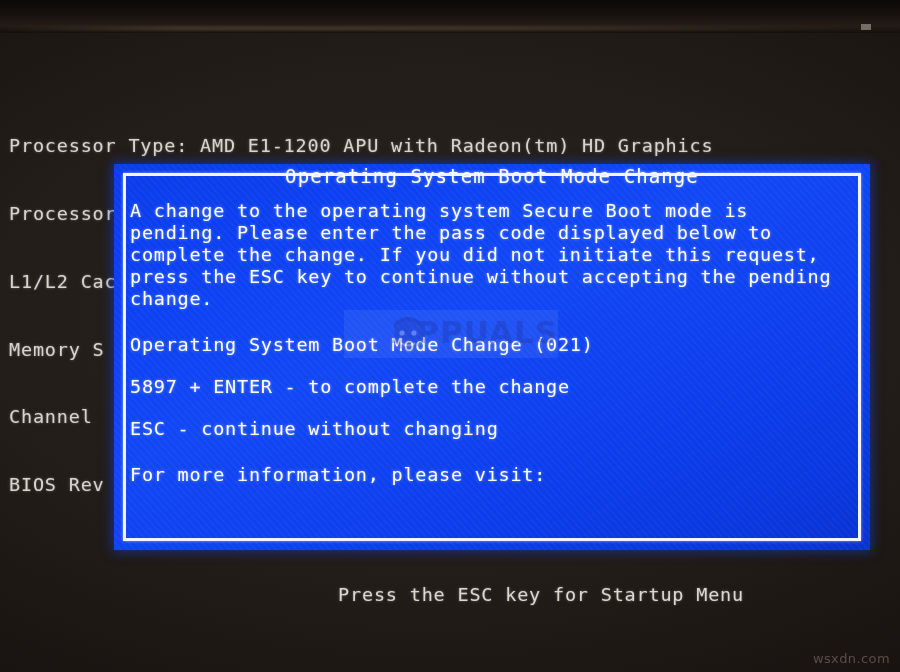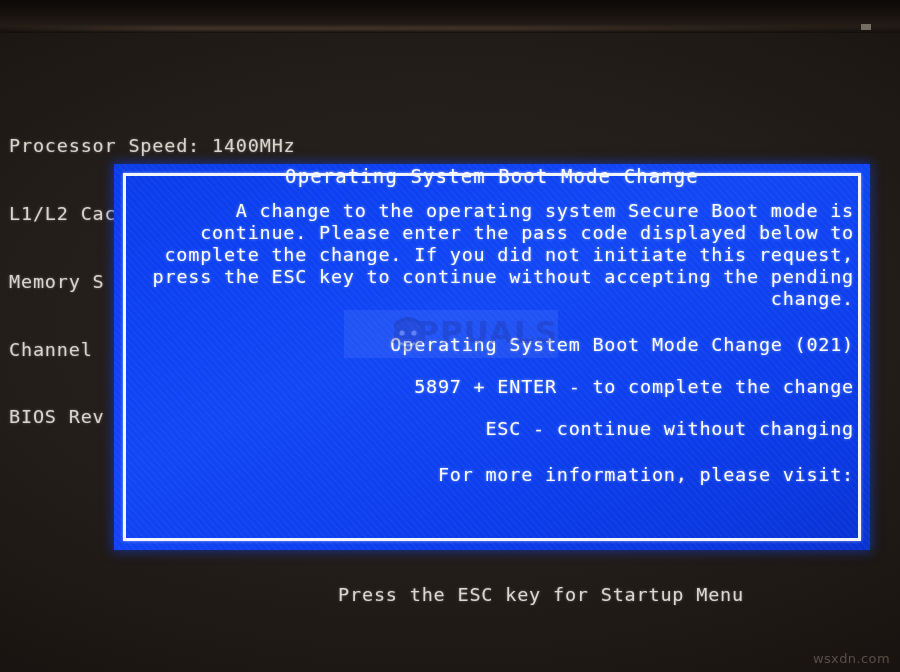--- a/index.html
+++ b/index.html
@@ -138,21 +138,21 @@
 
   #dialog-body {
     position: absolute;
     left: 16px;
     top: 36px;
     width: 724px;
     color: #ffffff;
     font-size: 18.5px;
     line-height: 22px;
     letter-spacing: 0.75px;
-    text-align: right;
+    text-align: left;
     text-shadow: 0 0 3px rgba(200,220,255,0.65);
   }
   #dialog-body .para { margin: 0; }
   .gap-lg { height: 24px; }
   .gap-md { height: 20px; }
   .center-line { white-space: pre; }
 
   
   #watermark {
     position: absolute;
@@ -206,41 +206,42 @@
 
   <div id="bezel-top"></div>
   <div id="bezel-highlight"></div>
   <div id="bezel-dot"></div>
 
   <div id="panel">
     <div id="panel-noise"></div>
   </div>
 
   <div id="bios-text">
+    <div class="line">Processor Type: AMD E1-1200 APU with Radeon(tm) HD Graphics</div>
     <div class="line">Processor Speed: 1400MHz</div>
     <div class="line">L1/L2 Cache Size: 64KBx2 / 512KBx2</div>
     <div class="line">Memory S</div>
     <div class="line">Channel</div>
     <div class="line">BIOS Rev</div>
   </div>
 
   <div id="dialog">
     <div id="dialog-sheen"></div>
     <div id="dialog-inner-border"></div>
 
     <div id="title-row">
       <div class="title-rule"></div>
       <div id="dialog-title">Operating System Boot Mode Change</div>
       <div class="title-rule"></div>
     </div>
 
     <div id="dialog-body">
       <div class="para">
         <div>A change to the operating system Secure Boot mode is</div>
-        <div>continue. Please enter the pass code displayed below to</div>
+        <div>pending. Please enter the pass code displayed below to</div>
         <div>complete the change. If you did not initiate this request,</div>
         <div>press the ESC key to continue without accepting the pending</div>
         <div>change.</div>
       </div>
 
       <div class="gap-lg"></div>
       <div class="center-line">Operating System Boot Mode Change (021)</div>
 
       <div class="gap-md"></div>
       <div class="center-line">5897 + ENTER - to complete the change</div>

